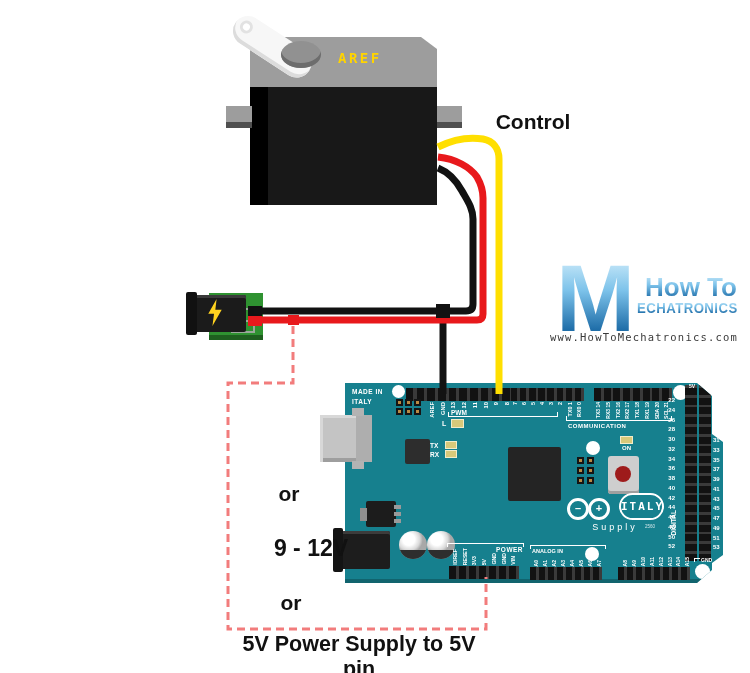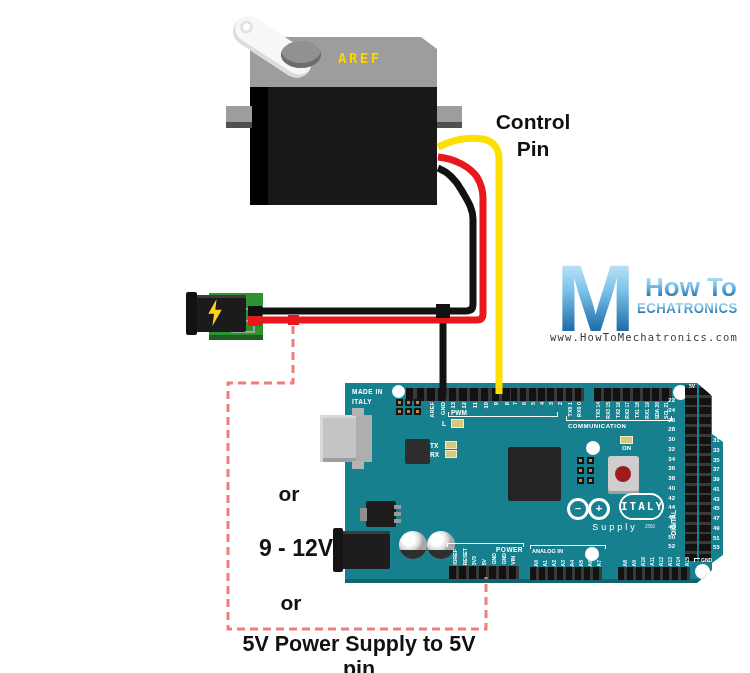--- a/index.html
+++ b/index.html
@@ -298,20 +298,19 @@
     <path d="M438,168 C448,172 456,180 462,191 C467,200 473,208 473,219 L473,304 Q473,311 466,311 L254,311" fill="none" stroke-width="7" stroke="#121212"></path>
     <path d="M443,311 L443,394" fill="none" stroke-width="7" stroke="#121212"></path>
     <path d="M438,157 C456,159 470,167 477,177 C481,184 483,190 483,198 L483,314 Q483,320 477,320 L254,320" fill="none" stroke-width="7" stroke="#e8191c"></path>
     <path d="M438,147 C454,139 470,137 483,139 C493,141 499,148 499,159 L499,394" fill="none" stroke-width="7" stroke="#ffdf00"></path>
     <rect x="436" y="304" width="14" height="14" fill="#121212"></rect>
     <rect x="288" y="315" width="11" height="10" fill="#e8191c"></rect>
   </svg>
 
   <div class="lbl toplabel" style="left:473px;top:108px;width:120px;font-size:21px;line-height:27px;">
     <div>Control</div>
-    <div>Pin</div>
   </div>
   <div class="lbl toplabel" style="left:239px;top:482px;width:100px;font-size:21px;">or</div>
-  <div class="lbl toplabel" style="left:231px;top:535px;width:130px;font-size:23px;">9 - 12V</div>
+  <div class="lbl toplabel" style="left:246px;top:535px;width:130px;font-size:23px;">9 - 12V</div>
   <div class="lbl toplabel" style="left:241px;top:591px;width:100px;font-size:21px;">or</div>
   <div class="lbl toplabel" style="left:229px;top:632px;width:260px;font-size:21.5px;">5V Power Supply to 5V pin</div>
 
 </div>
 
 </body></html>

